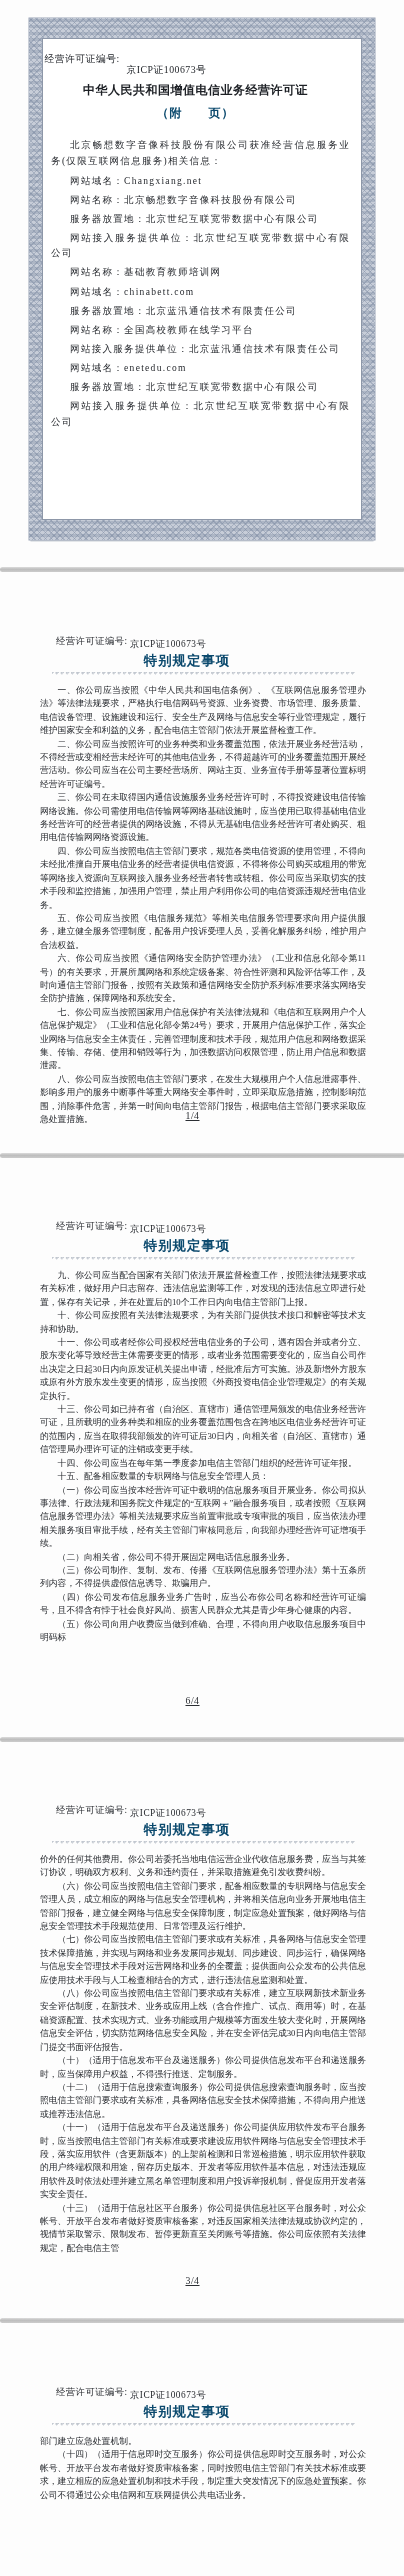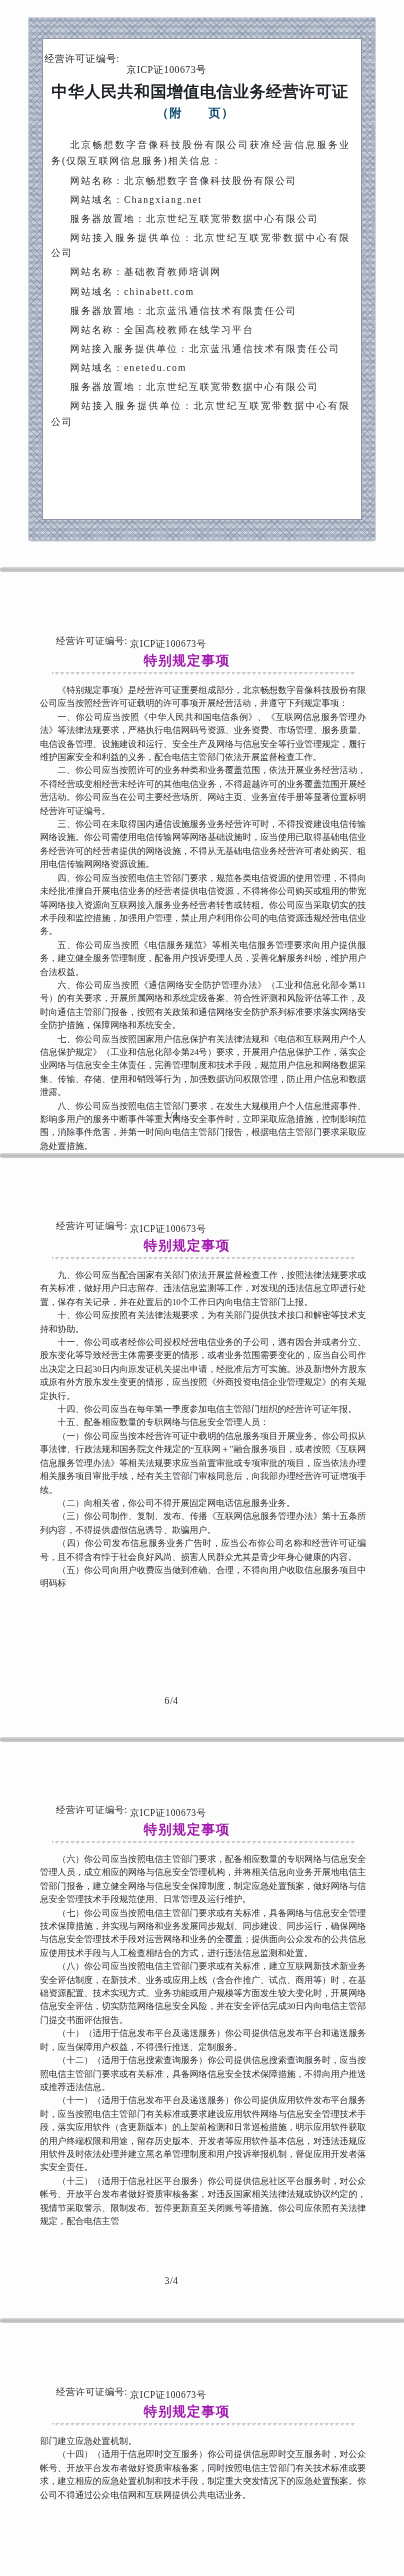--- a/index.html
+++ b/index.html
@@ -21,22 +21,22 @@
       repeating-linear-gradient(0deg, #c7cdd8 0 3.1px, #adb6c5 3.1px 6.2px);
     box-shadow:0 0 0 0.5px #99a3b4, 0 3.1px 0 -1.5px #d3d7dd;
   }
   .cert-inner{
     position:relative;width:100%;height:100%;background:#fff;
     box-shadow:0 0 0 1px #8d97a8;
   }
   .cert-head-label{position:absolute;left:1px;top:14.4px;font-size:9.8px;letter-spacing:0.5px;color:#23262b;}
   .cert-head-value{position:absolute;left:83px;top:25px;font-size:9.8px;letter-spacing:0.5px;color:#23262b;}
   .cert-title{
-    position:absolute;left:8px;top:43px;width:304px;margin:0;
-    font-size:16px;font-weight:bold;letter-spacing:0.5px;color:#1d2025;
+    position:absolute;left:0;top:43px;width:304px;margin:0;text-align:center;
+    font-size:12px;font-weight:bold;letter-spacing:0.5px;color:#1d2025;
   }
   .cert-subtitle{
     position:absolute;left:0;top:66px;width:304px;margin:0;text-align:center;
     font-size:12px;font-weight:bold;letter-spacing:1px;color:#0c4a6e;
   }
   .cert-intro{
     position:absolute;left:7.7px;top:98px;width:299px;margin:0;
     font-size:9.5px;line-height:16.5px;letter-spacing:1.3px;text-indent:2em;text-align:justify;
   }
   .cert-entries{position:absolute;left:7.7px;top:135px;width:299px;}
@@ -50,54 +50,54 @@
     position:absolute;left:0;width:405px;height:5.2px;border-radius:3.1px;
     background:linear-gradient(#dcdcdc,#bdbdbd 45%,#cccccc);
   }
 
   
   .spage{position:absolute;left:0;width:405px;background:transparent;}
   .sp-label{position:absolute;left:56px;top:63px;font-size:9.3px;letter-spacing:0.5px;}
   .sp-value{position:absolute;left:130px;top:66px;font-size:9.3px;letter-spacing:0.5px;}
   .sp-title{
     position:absolute;left:40px;top:80px;width:294px;text-align:center;
-    font-size:13.4px;font-weight:bold;letter-spacing:1px;color:#a21caf;
+    font-size:13.4px;font-weight:bold;letter-spacing:1px;color:#0c4a6e;
   }
   .sp-zig{
     position:absolute;left:52px;top:100px;width:303px;height:3.6px;opacity:.8;
     background:
       linear-gradient(135deg,#b3bac4 25%,transparent 25%) 0 0/5.2px 5.2px,
       linear-gradient(225deg,#b3bac4 25%,transparent 25%) 0 0/5.2px 5.2px;
   }
   .sp-body{position:absolute;left:40px;top:112px;width:326px;}
   .sp-body p{
     margin:0;font-size:8.8px;line-height:13.4px;letter-spacing:0;
     text-indent:2em;text-align:justify;color:#26292e;
   }
   .sp-body p.cont{text-indent:0;}
   .sp-num{
-    position:absolute;left:35px;width:273px;text-align:center;
-    font-size:9.8px;letter-spacing:0.5px;color:#2b2e33;
+    position:absolute;left:56px;width:273px;text-align:center;
+    font-size:9.8px;letter-spacing:0.5px;color:#2b2e33;text-decoration:underline;
   }
 </style>
 </head>
 <body>
 
 <div class="canvas">
 
   <section class="cert">
     <div class="cert-inner">
       <span class="cert-head-label">经营许可证编号:</span>
       <span class="cert-head-value">京ICP证100673号</span>
       <h1 class="cert-title">中华人民共和国增值电信业务经营许可证</h1>
       <h2 class="cert-subtitle">（附　　页）</h2>
       <p class="cert-intro">北京畅想数字音像科技股份有限公司获准经营信息服务业务(仅限互联网信息服务)相关信息：</p>
       <div class="cert-entries" id="cert-entries">
+          <p>网站域名：Changxiang.net</p>
           <p>网站名称：北京畅想数字音像科技股份有限公司</p>
-          <p>网站域名：Changxiang.net</p>
           <p>服务器放置地：北京世纪互联宽带数据中心有限公司</p>
           <p>网站接入服务提供单位：北京世纪互联宽带数据中心有限公司</p>
           <p>网站名称：基础教育教师培训网</p>
           <p>网站域名：chinabett.com</p>
           <p>服务器放置地：北京蓝汛通信技术有限责任公司</p>
           <p>网站名称：全国高校教师在线学习平台</p>
           <p>网站接入服务提供单位：北京蓝汛通信技术有限责任公司</p>
           <p>网站域名：enetedu.com</p>
           <p>服务器放置地：北京世纪互联宽带数据中心有限公司</p>
           <p>网站接入服务提供单位：北京世纪互联宽带数据中心有限公司</p>
@@ -110,57 +110,58 @@
   <div class="divider" style="top:1737px"></div>
   <div class="divider" style="top:2318px"></div>
 
   <div id="special-pages">
       <section class="spage" style="top: 572px; height: 580px;">
     <span class="sp-label">经营许可证编号:</span>
     <span class="sp-value">京ICP证100673号</span>
     <div class="sp-title">特别规定事项</div>
     <div class="sp-zig"></div>
     <div class="sp-body">
-          <p>《特别规定事项》是经营许可证重要组成部分，北京畅想数字音像科技股份有限公司应当按照经营许可证载明的许可事项开展经营活动，并遵守下列规定事项：</p>
           <p>一、你公司应当按照《中华人民共和国电信条例》、《互联网信息服务管理办法》等法律法规要求，严格执行电信网码号资源、业务资费、市场管理、服务质量、电信设备管理、设施建设和运行、安全生产及网络与信息安全等行业管理规定，履行维护国家安全和利益的义务，配合电信主管部门依法开展监督检查工作。</p>
           <p>二、你公司应当按照许可的业务种类和业务覆盖范围，依法开展业务经营活动，不得经营或变相经营未经许可的其他电信业务，不得超越许可的业务覆盖范围开展经营活动。你公司应当在公司主要经营场所、网站主页、业务宣传手册等显著位置标明经营许可证编号。</p>
           <p>三、你公司在未取得国内通信设施服务业务经营许可时，不得投资建设电信传输网络设施。你公司需使用电信传输网等网络基础设施时，应当使用已取得基础电信业务经营许可的经营者提供的网络设施，不得从无基础电信业务经营许可者处购买、租用电信传输网网络资源设施。</p>
           <p>四、你公司应当按照电信主管部门要求，规范各类电信资源的使用管理，不得向未经批准擅自开展电信业务的经营者提供电信资源，不得将你公司购买或租用的带宽等网络接入资源向互联网接入服务业务经营者转售或转租。你公司应当采取切实的技术手段和监控措施，加强用户管理，禁止用户利用你公司的电信资源违规经营电信业务。</p>
           <p>五、你公司应当按照《电信服务规范》等相关电信服务管理要求向用户提供服务，建立健全服务管理制度，配备用户投诉受理人员，妥善化解服务纠纷，维护用户合法权益。</p>
           <p>六、你公司应当按照《通信网络安全防护管理办法》（工业和信息化部令第11号）的有关要求，开展所属网络和系统定级备案、符合性评测和风险评估等工作，及时向通信主管部门报备，按照有关政策和通信网络安全防护系列标准要求落实网络安全防护措施，保障网络和系统安全。</p>
           <p>七、你公司应当按照国家用户信息保护有关法律法规和《电信和互联网用户个人信息保护规定》（工业和信息化部令第24号）要求，开展用户信息保护工作，落实企业网络与信息安全主体责任，完善管理制度和技术手段，规范用户信息和网络数据采集、传输、存储、使用和销毁等行为，加强数据访问权限管理，防止用户信息和数据泄露。</p>
           <p>八、你公司应当按照电信主管部门要求，在发生大规模用户个人信息泄露事件、影响多用户的服务中断事件等重大网络安全事件时，立即采取应急措施，控制影响范围，消除事件危害，并第一时间向电信主管部门报告，根据电信主管部门要求采取应急处置措施。</p>
         </div>
     <div class="sp-num" style="top: 538px;">1/4</div>
   </section>
       <section class="spage" style="top: 1157px; height: 580px;">
     <span class="sp-label">经营许可证编号:</span>
     <span class="sp-value">京ICP证100673号</span>
     <div class="sp-title">特别规定事项</div>
     <div class="sp-zig"></div>
     <div class="sp-body">
           <p>九、你公司应当配合国家有关部门依法开展监督检查工作，按照法律法规要求或有关标准，做好用户日志留存、违法信息监测等工作，对发现的违法信息立即进行处置，保存有关记录，并在处置后的10个工作日内向电信主管部门上报。</p>
           <p>十、你公司应按照有关法律法规要求，为有关部门提供技术接口和解密等技术支持和协助。</p>
           <p>十一、你公司或者经你公司授权经营电信业务的子公司，遇有因合并或者分立、股东变化等导致经营主体需要变更的情形，或者业务范围需要变化的，应当自公司作出决定之日起30日内向原发证机关提出申请，经批准后方可实施。涉及新增外方股东或原有外方股东发生变更的情形，应当按照《外商投资电信企业管理规定》的有关规定执行。</p>
+          <p>十三、你公司如已持有省（自治区、直辖市）通信管理局颁发的电信业务经营许可证，且所载明的业务种类和相应的业务覆盖范围包含在跨地区电信业务经营许可证的范围内，应当在取得我部颁发的许可证后30日内，向相关省（自治区、直辖市）通信管理局办理许可证的注销或变更手续。</p>
           <p>十四、你公司应当在每年第一季度参加电信主管部门组织的经营许可证年报。</p>
           <p>十五、配备相应数量的专职网络与信息安全管理人员：</p>
           <p>（一）你公司应当按本经营许可证中载明的信息服务项目开展业务。你公司拟从事法律、行政法规和国务院文件规定的“互联网＋”融合服务项目，或者按照《互联网信息服务管理办法》等相关法规要求应当前置审批或专项审批的项目，应当依法办理相关服务项目审批手续，经有关主管部门审核同意后，向我部办理经营许可证增项手续。</p>
           <p>（二）向相关省，你公司不得开展固定网电话信息服务业务。</p>
           <p>（三）你公司制作、复制、发布、传播《互联网信息服务管理办法》第十五条所列内容，不得提供虚假信息诱导、欺骗用户。</p>
           <p>（四）你公司发布信息服务业务广告时，应当公布你公司名称和经营许可证编号，且不得含有悖于社会良好风尚、损害人民群众尤其是青少年身心健康的内容。</p>
           <p>（五）你公司向用户收费应当做到准确、合理，不得向用户收取信息服务项目中明码标</p>
         </div>
     <div class="sp-num" style="top: 538px;">6/4</div>
   </section>
       <section class="spage" style="top: 1741px; height: 577px;">
     <span class="sp-label">经营许可证编号:</span>
     <span class="sp-value">京ICP证100673号</span>
     <div class="sp-title">特别规定事项</div>
     <div class="sp-zig"></div>
     <div class="sp-body">
+          <p class="cont">价外的任何其他费用。你公司若委托当地电信运营企业代收信息服务费，应当与其签订协议，明确双方权利、义务和违约责任，并采取措施避免引发收费纠纷。</p>
           <p>（六）你公司应当按照电信主管部门要求，配备相应数量的专职网络与信息安全管理人员，成立相应的网络与信息安全管理机构，并将相关信息向业务开展地电信主管部门报备，建立健全网络与信息安全保障制度，制定应急处置预案，做好网络与信息安全管理技术手段规范使用、日常管理及运行维护。</p>
           <p>（七）你公司应当按照电信主管部门要求或有关标准，具备网络与信息安全管理技术保障措施，并实现与网络和业务发展同步规划、同步建设、同步运行，确保网络与信息安全管理技术手段对运营网络和业务的全覆盖；提供面向公众发布的公共信息应使用技术手段与人工检查相结合的方式，进行违法信息监测和处置。</p>
           <p>（八）你公司应当按照电信主管部门要求或有关标准，建立互联网新技术新业务安全评估制度，在新技术、业务或应用上线（含合作推广、试点、商用等）时，在基础资源配置、技术实现方式、业务功能或用户规模等方面发生较大变化时，开展网络信息安全评估，切实防范网络信息安全风险，并在安全评估完成30日内向电信主管部门提交书面评估报告。</p>
           <p>（十）（适用于信息发布平台及递送服务）你公司提供信息发布平台和递送服务时，应当保障用户权益，不得强行推送、定制服务。</p>
           <p>（十二）（适用于信息搜索查询服务）你公司提供信息搜索查询服务时，应当按照电信主管部门要求或有关标准，具备网络信息安全技术保障措施，不得向用户推送或推荐违法信息。</p>
           <p>（十一）（适用于信息发布平台及递送服务）你公司提供应用软件发布平台服务时，应当按照电信主管部门有关标准或要求建设应用软件网络与信息安全管理技术手段，落实应用软件（含更新版本）的上架前检测和日常巡检措施，明示应用软件获取的用户终端权限和用途，留存历史版本、开发者等应用软件基本信息，对违法违规应用软件及时依法处理并建立黑名单管理制度和用户投诉举报机制，督促应用开发者落实安全责任。</p>
           <p>（十三）（适用于信息社区平台服务）你公司提供信息社区平台服务时，对公众帐号、开放平台发布者做好资质审核备案，对违反国家相关法律法规或协议约定的，视情节采取警示、限制发布、暂停更新直至关闭账号等措施。你公司应依照有关法律规定，配合电信主管</p>
         </div>
     <div class="sp-num" style="top: 534px;">3/4</div>
   </section>

